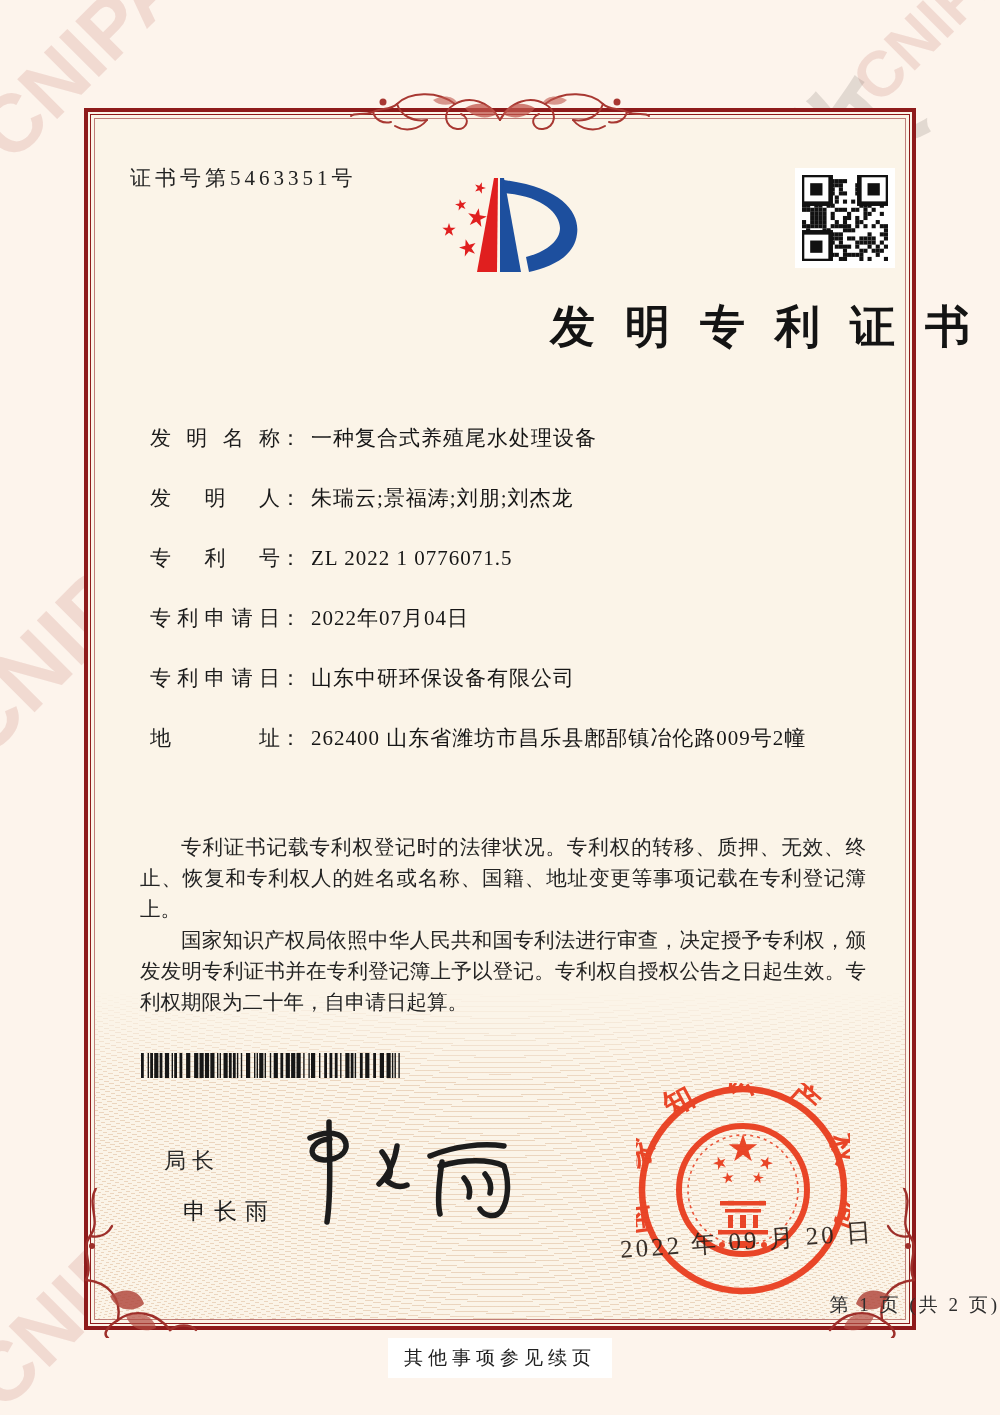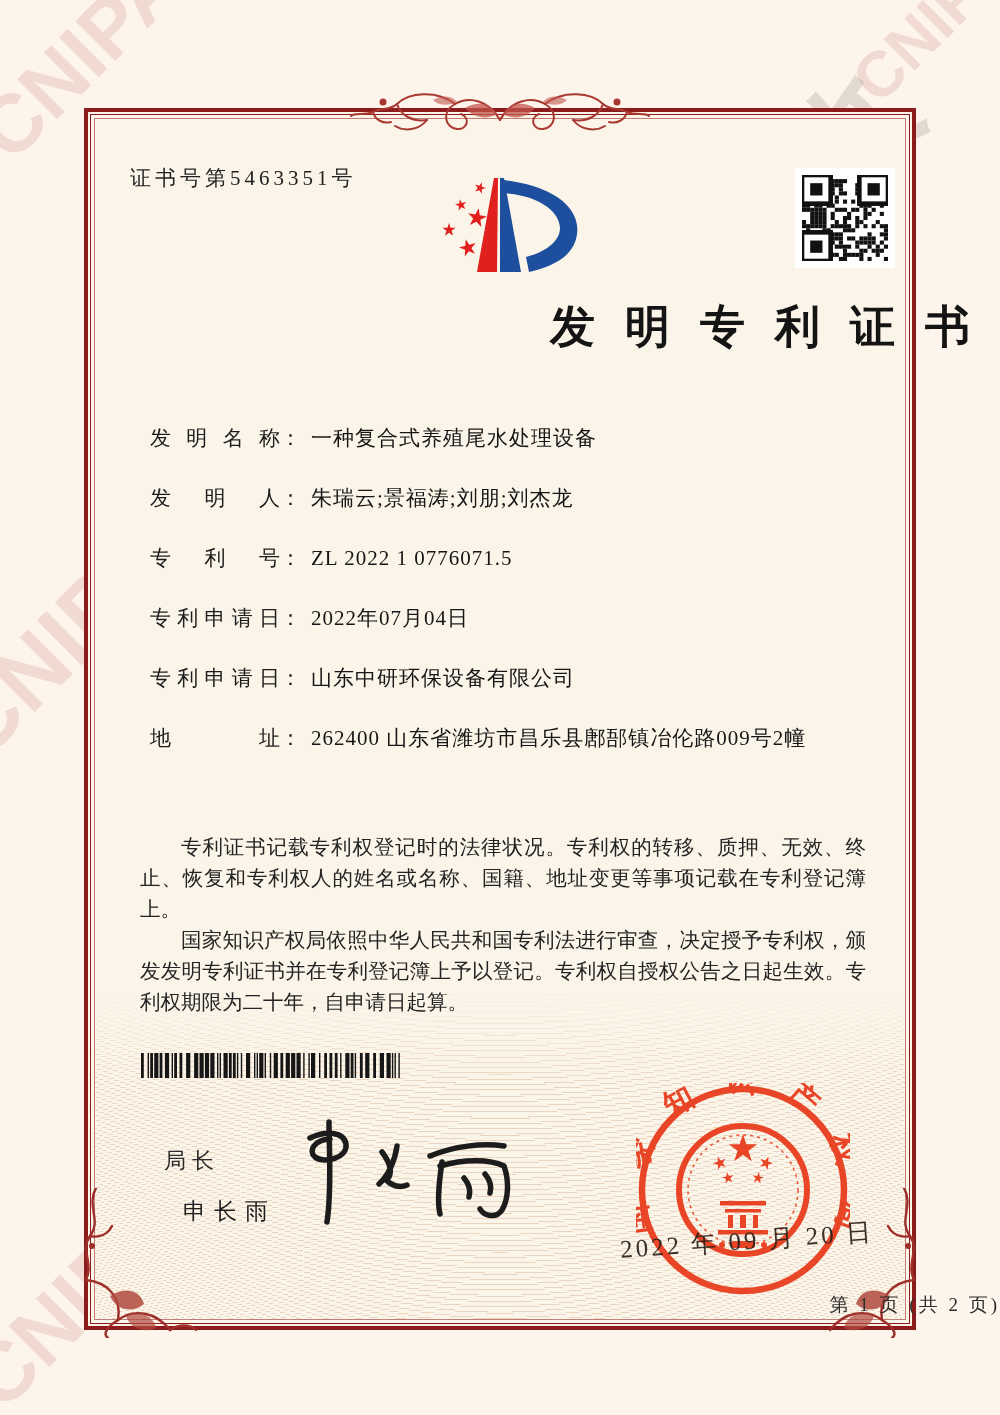--- a/index.html
+++ b/index.html
@@ -439,14 +439,17 @@
         <rect x="95" y="158" width="24" height="7" rx="2.5"></rect>
         <circle cx="86" cy="162" r="3"></circle>
         <circle cx="128" cy="162" r="3"></circle>
       </g>
     </g>
   </svg>
   <div class="content-el seal-date">2022 年 09 月 20 日</div>
 
   <div class="content-el pagination">第 1 页 (共 2 页)</div>
 
+  <div class="content-el footer-note">
+    <span>其他事项参见续页</span>
+  </div>
 
 </div>
 
 </body></html>

